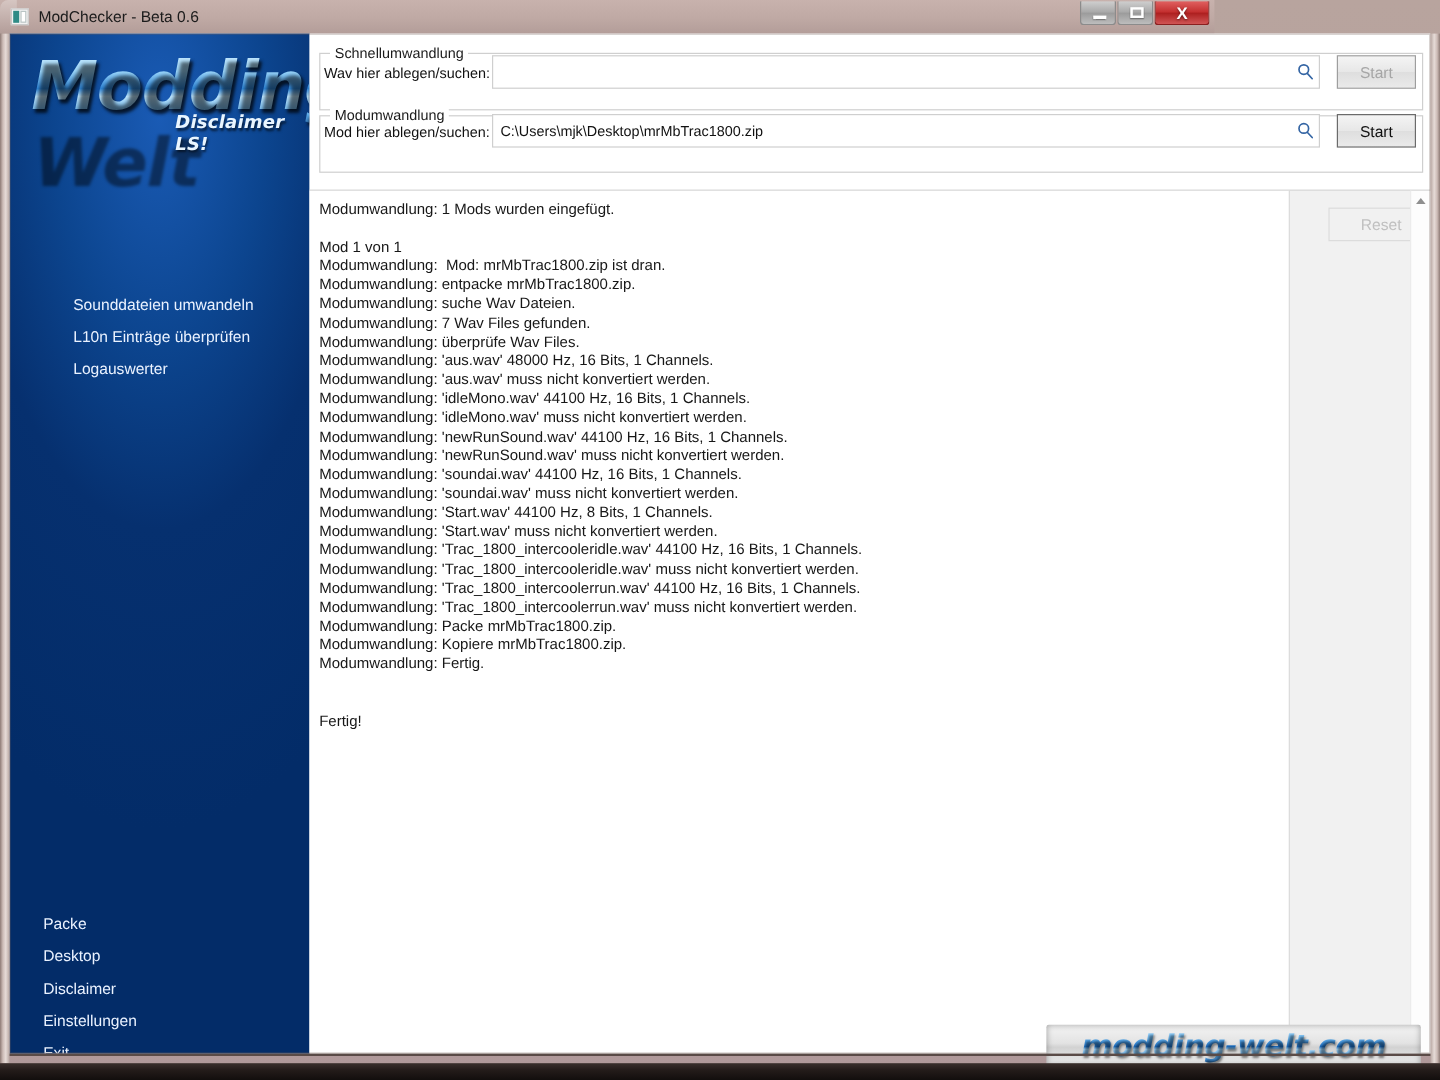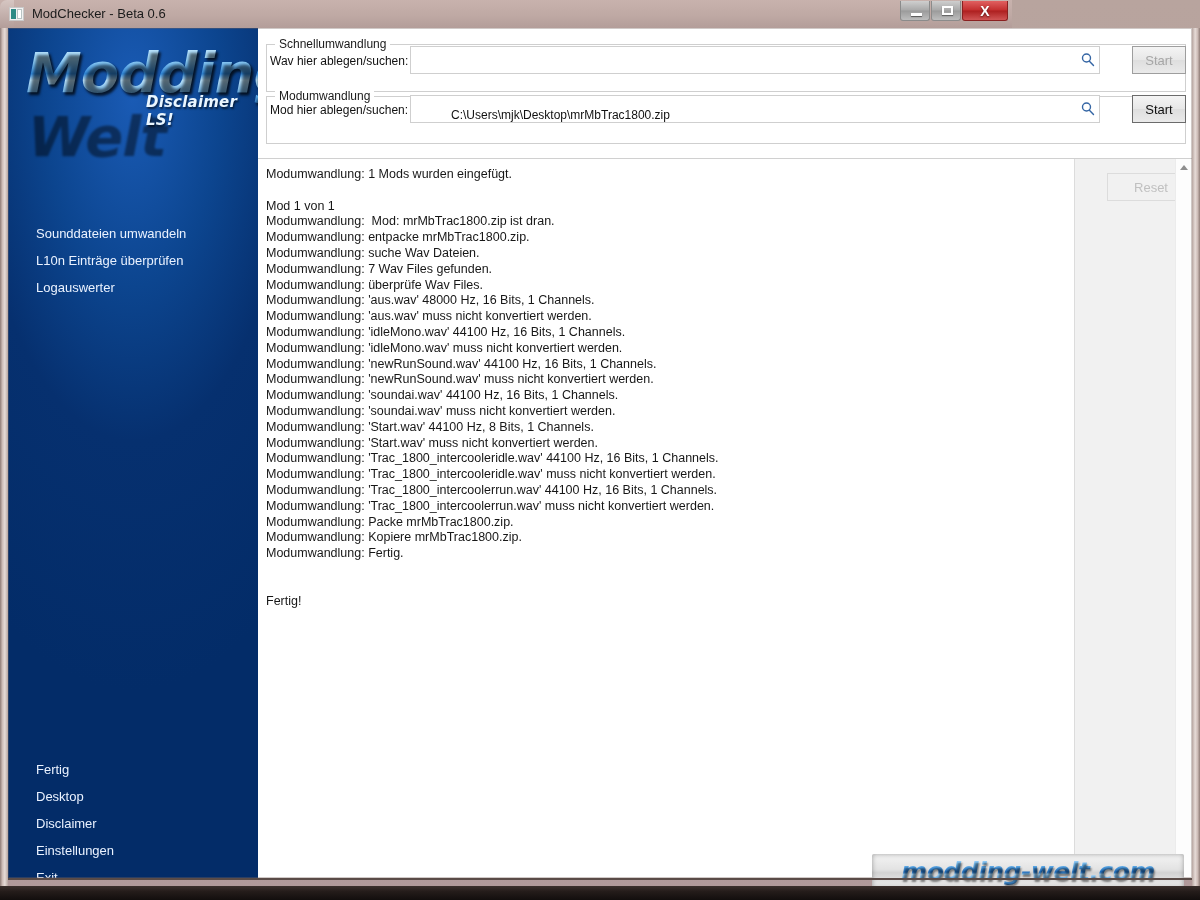--- a/index.html
+++ b/index.html
@@ -165,21 +165,21 @@
     font-family: "DejaVu Sans", sans-serif;
     font-size: 15px; font-weight: bold; font-style: italic;
     color: #eaf6ff;
     text-shadow: 1px 2px 2px rgba(0,0,0,.6);
     letter-spacing: .2px;
   }
 
   .nav {
     position: absolute; left: 0; width: 250px;
   }
-  .nav-top { top: 192px; }
+  .nav-top { top: 212px; padding-left: 25px; }
   .nav-bottom { top: 728px; }
   .nav-item {
     display: block;
     padding: 6px 0 6px 28px;
     color: #eaf2ff;
     font-size: 13px;
     font-family: "Liberation Sans", sans-serif;
     text-decoration: none;
     cursor: pointer;
     white-space: nowrap;
@@ -214,51 +214,50 @@
     position: absolute;
     font-size: 12px; color: #111;
     white-space: nowrap;
   }
   .textbox {
     position: absolute;
     border: 1px solid #cfcfcf;
     background: #fff;
     box-sizing: border-box;
     height: 28px;
-    display: flex; align-items: flex-end; padding-left: 34px;
+    display: flex; align-items: center;
   }
   .textbox .value {
     flex: 1;
     padding-left: 6px;
     font-size: 12px;
     color: #111;
     white-space: nowrap;
     overflow: hidden;
     outline: none;
   }
   .search-icon {
     width: 22px; height: 26px;
     position: relative;
     flex: 0 0 22px;
     cursor: pointer;
   }
   .search-icon svg { position: absolute; left: 3px; top: 5px; }
 
   .btn {
     position: absolute;
-    width: 54px; height: 28px;
+    width: 66px; height: 28px;
     border: 1px solid #6b6b6b;
     background: linear-gradient(180deg,#f4f4f4 0%,#e7e7e7 50%,#dedede 51%,#eaeaea 100%);
     box-sizing: border-box;
     font-size: 13px;
     color: #111;
     display: flex; align-items: center; justify-content: center;
     cursor: pointer;
     font-family: "Liberation Sans", sans-serif;
-    margin-left: 18px;
   }
   .btn.disabled {
     color: #a6a6a6;
     border-color: #9e9e9e;
     cursor: default;
   }
 
   .divider {
     position: absolute;
     left: 0; top: 130px; width: 934px; height: 1px;
@@ -415,21 +414,21 @@
       <div class="logo-tag">Disclaimer LS!</div>
     </div>
 
     <div class="nav nav-top">
       <a class="nav-item">Sounddateien umwandeln</a>
       <a class="nav-item">L10n Einträge überprüfen</a>
       <a class="nav-item">Logauswerter</a>
     </div>
 
     <div class="nav nav-bottom">
-      <a class="nav-item">Fertig</a>
+      <a class="nav-item">Packe</a>
       <a class="nav-item">Desktop</a>
       <a class="nav-item">Disclaimer</a>
       <a class="nav-item">Einstellungen</a>
       <a class="nav-item">Exit</a>
     </div>
   </div>
 
   <div class="content">
 
     <div class="groupbox gb-schnell">

